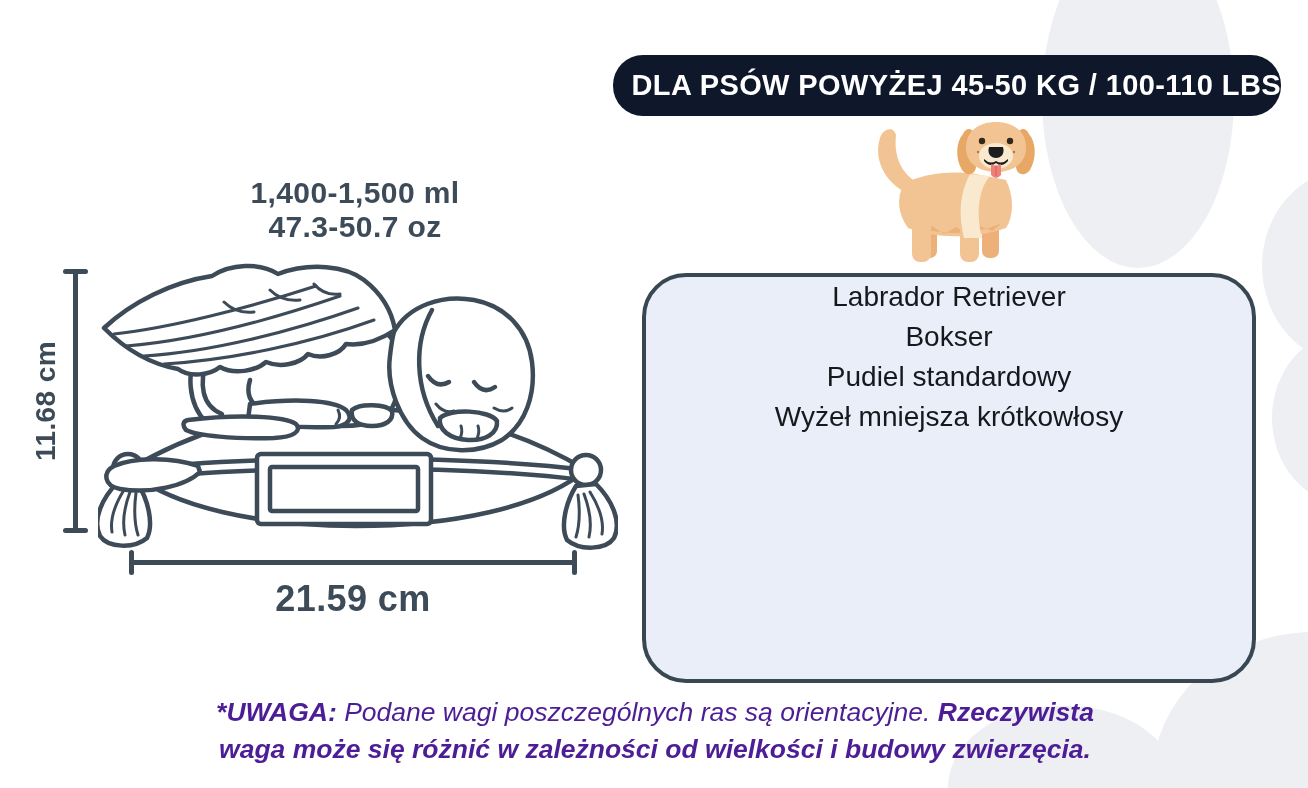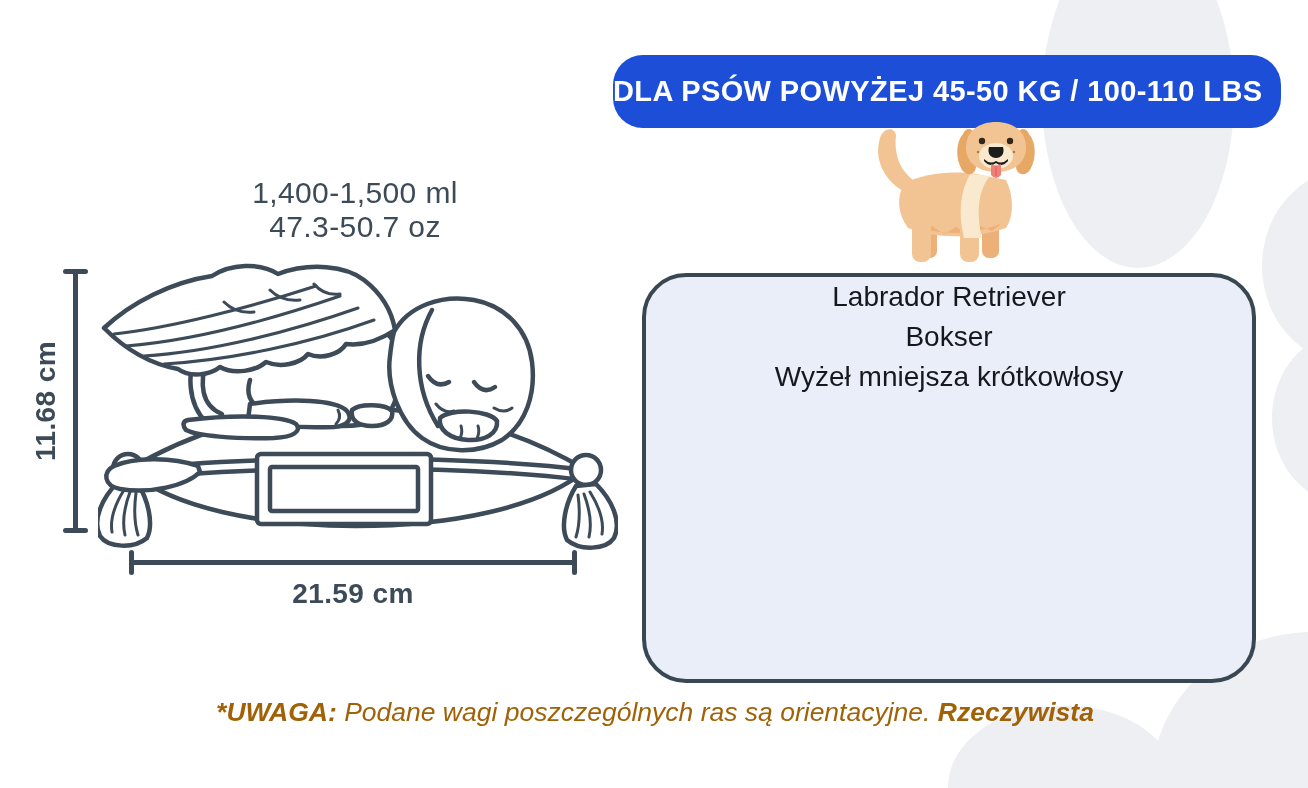--- a/index.html
+++ b/index.html
@@ -12,58 +12,58 @@
   .paw-top{left:1042px;top:-72px;width:192px;height:340px;}
   .paw-top-right{left:1262px;top:168px;width:180px;height:196px;}
   .paw-right{left:1272px;top:332px;width:150px;height:172px;}
   .paw-bottom-left{left:948px;top:706px;width:230px;height:170px;border-radius:48%;}
   .paw-bottom{left:1152px;top:632px;width:360px;height:330px;border-radius:45%;}
 
   .layer{position:absolute;z-index:1;}
 
   
   .banner{
-    left:613px;top:55px;width:668px;height:73px;background:#1d4ed8;border-radius:30px;
-    display:flex;align-items:center;justify-content:flex-start;
+    left:613px;top:55px;width:668px;height:61px;background:#0f172a;border-radius:30px;
+    display:flex;align-items:center;justify-content:flex-end;
   }
   .banner span{color:#ffffff;font-size:29px;font-weight:700;letter-spacing:.4px;white-space:nowrap;}
 
   
   .capacity{left:155px;top:176px;width:400px;text-align:center;color:#3d4b59;
-    font-size:30px;font-weight:400;line-height:34px;letter-spacing:.4px;}
+    font-size:30px;font-weight:700;line-height:34px;letter-spacing:.4px;}
 
   
   .vdim{left:73px;top:270px;width:5px;height:262px;background:#3d4b59;}
   .vdim::before,.vdim::after{content:"";position:absolute;left:-10px;width:25px;height:5px;background:#3d4b59;border-radius:3px;}
   .vdim::before{top:-1px;}
   .vdim::after{bottom:-1px;}
   .vlabel{left:-86px;top:384px;width:266px;height:34px;text-align:center;
     transform:rotate(-90deg);color:#3d4b59;font-size:28px;font-weight:700;letter-spacing:.4px;}
   .hdim{left:130px;top:560px;width:446px;height:5px;background:#3d4b59;}
   .hdim::before,.hdim::after{content:"";position:absolute;top:-10px;width:5px;height:25px;background:#3d4b59;border-radius:3px;}
   .hdim::before{left:-1px;}
   .hdim::after{right:-1px;}
   .hlabel{left:130px;top:578px;width:446px;text-align:center;color:#3d4b59;
-    font-size:28px;font-weight:700;letter-spacing:.4px;}
+    font-size:36px;font-weight:700;letter-spacing:.4px;}
 
   
   .figure{left:98px;top:258px;width:520px;height:300px;}
   .retriever{left:853px;top:118px;width:202px;height:148px;}
 
   
   .breed-box{
     left:642px;top:273px;width:614px;height:410px;box-sizing:border-box;
     background:#e9eef8;border:4px solid #394753;border-radius:44px;
     display:flex;flex-direction:column;align-items:center;justify-content:flex-start;
     padding-bottom:14px;
   }
   .breed-box .breed{color:#15181c;font-size:28px;line-height:40px;white-space:nowrap;}
 
   
-  .note{left:150px;top:694px;width:1010px;text-align:center;color:#a16207;
+  .note{left:150px;top:694px;width:1010px;text-align:center;color:#4c1d95;
     font-size:26.5px;line-height:37px;font-style:italic;}
   .note .b{font-weight:700;}
 </style>
 </head>
 <body>
 
 <div class="canvas">
 
   <div class="paw paw-top"></div>
   <div class="paw paw-top-right"></div>
@@ -147,20 +147,22 @@
       <path d="M 362 181 q 3 -8 1 -13 M 379 181 q 3 -8 1 -13" fill="none" stroke-width="3"></path>
 
       <rect x="159" y="196" width="174" height="70" rx="4"></rect>
       <rect x="172" y="209" width="148" height="44" rx="2"></rect>
     </g>
   </svg>
 
   <div class="layer breed-box">
     <div class="breed">Labrador Retriever</div>
     <div class="breed">Bokser</div>
+    <div class="breed">Pudiel standardowy</div>
     <div class="breed">Wyżeł mniejsza krótkowłosy</div>
   </div>
 
   <div class="layer note">
     <div><span class="b">*UWAGA:</span><span> Podane wagi poszczególnych ras są orientacyjne. </span><span class="b">Rzeczywista</span></div>
+    <div class="b">waga może się różnić w zależności od wielkości i budowy zwierzęcia.</div>
   </div>
 
 </div>
 
 </body></html>

